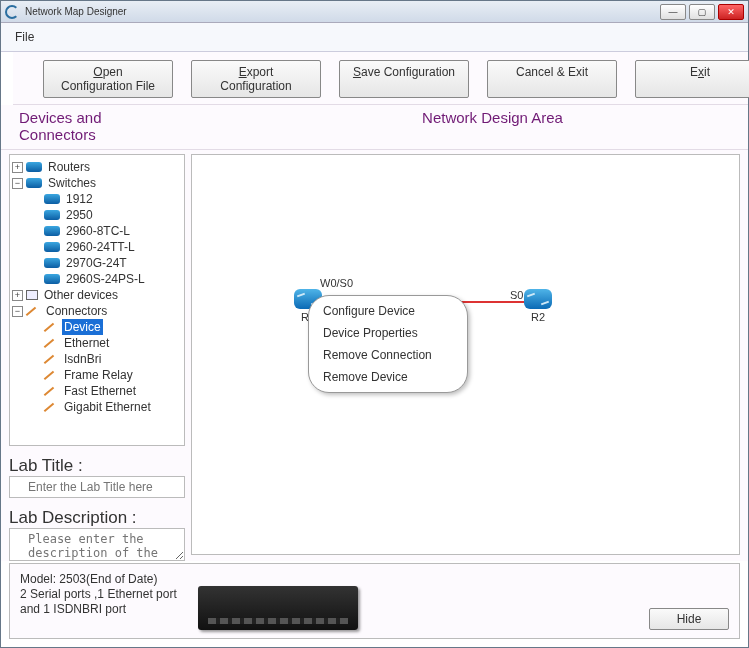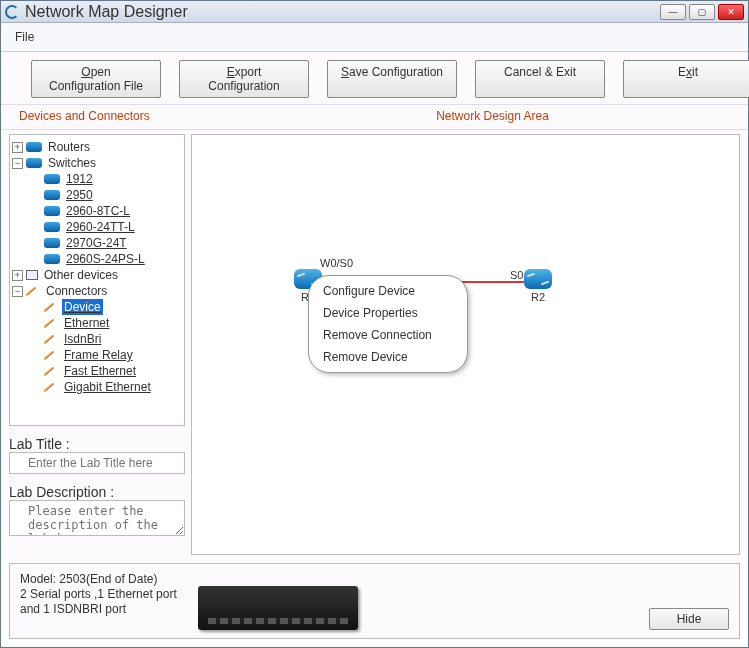--- a/index.html
+++ b/index.html
@@ -26,21 +26,21 @@
     align-items: center;
     padding: 0 4px;
   }
   .titlebar .app-icon {
     width: 14px; height: 14px;
     border: 2px solid #2a6ea0;
     border-radius: 50%;
     border-right-color: transparent;
     margin-right: 6px;
   }
-  .titlebar .title { flex: 1; color: #333; font-size: 16px; }
+  .titlebar .title { flex: 1; color: #333; font-size: 10px; }
   .win-controls { display: flex; gap: 3px; }
   .winbtn {
     width: 26px; height: 16px;
     border: 1px solid #888;
     background: linear-gradient(#fff,#e0e0e0);
     border-radius: 2px;
     display: flex; align-items: center; justify-content: center;
     font-size: 9px;
     cursor: pointer;
   }
@@ -53,39 +53,40 @@
     display: flex;
     align-items: center;
   }
   .menubar .menu-item { padding: 0 6px; cursor: pointer; }
   .toolbar {
     padding: 8px 12px 6px 12px;
     background: #fdfafe;
     display: flex;
     gap: 18px;
     border-bottom: 1px solid #e3dbe6;
+    margin-left: 12px;
   }
   .toolbar .spacer-left { width: 62px; }
   .btn {
     border: 1px solid #888;
     background: linear-gradient(#fafafa,#e6e6e6);
     border-radius: 2px;
     padding: 4px 12px;
     cursor: pointer;
     font-size: 12px;
     min-width: 130px;
     text-align: center;
   }
   .btn.small { min-width: 80px; padding: 3px 16px; }
   .headers-row {
     display: flex;
     background: #fdfafe;
     border-bottom: 1px solid #e3dbe6;
-    font-size: 12px;
-    color: #c2410c;
+    font-size: 15px;
+    color: #701a75;
     gap: 46px;
   }
   .headers-row .h-left { width: 190px; padding: 4px 10px 6px 18px; }
   .headers-row .h-right { flex:1; text-align: center; padding: 4px 0 6px 0; }
   .main-row {
     display: flex;
     flex: 1;
     background: #fdfafe;
     min-height: 0;
   }
@@ -101,21 +102,21 @@
   .node .tw {
     width: 11px; height: 11px;
     border: 1px solid #888;
     background:#fff;
     margin-right: 3px;
     display:flex; align-items:center; justify-content:center;
     font-size: 9px; line-height: 9px;
     cursor: pointer;
     color:#444;
   }
-  .node.indent2 { padding-left: 32px; text-decoration: underline; }
+  .node.indent2 { padding-left: 32px; }
   .router-icon {
     width: 16px; height: 10px;
     background: linear-gradient(#3aa6e0,#0b5da3);
     border-radius: 3px;
     margin-right: 4px;
     display:inline-block;
   }
   .pc-icon {
     width: 12px; height: 10px;
     border: 1px solid #666;
@@ -132,21 +133,21 @@
   .conn-icon::before {
     content:"";
     position:absolute;
     left:1px; top:9px; width:12px; height:0;
     border-top:2px solid #d83;
     transform: rotate(-40deg);
     transform-origin: left bottom;
   }
   .tree-label { cursor: pointer; padding: 0 2px; }
   .tree-label.sel { background:#1a6fd6; color:#fff; }
-  .form-label { margin-top: 10px; font-size: 14px; }
+  .form-label { margin-top: 10px; font-size: 17px; }
   .textbox {
     border: 1px solid #bbb;
     background:#fff;
     color:#666;
     font-size: 12px;
     padding: 3px 18px;
     width: 100%;
   }
   .textbox.tall { height: 36px; }
   .canvas-area {

